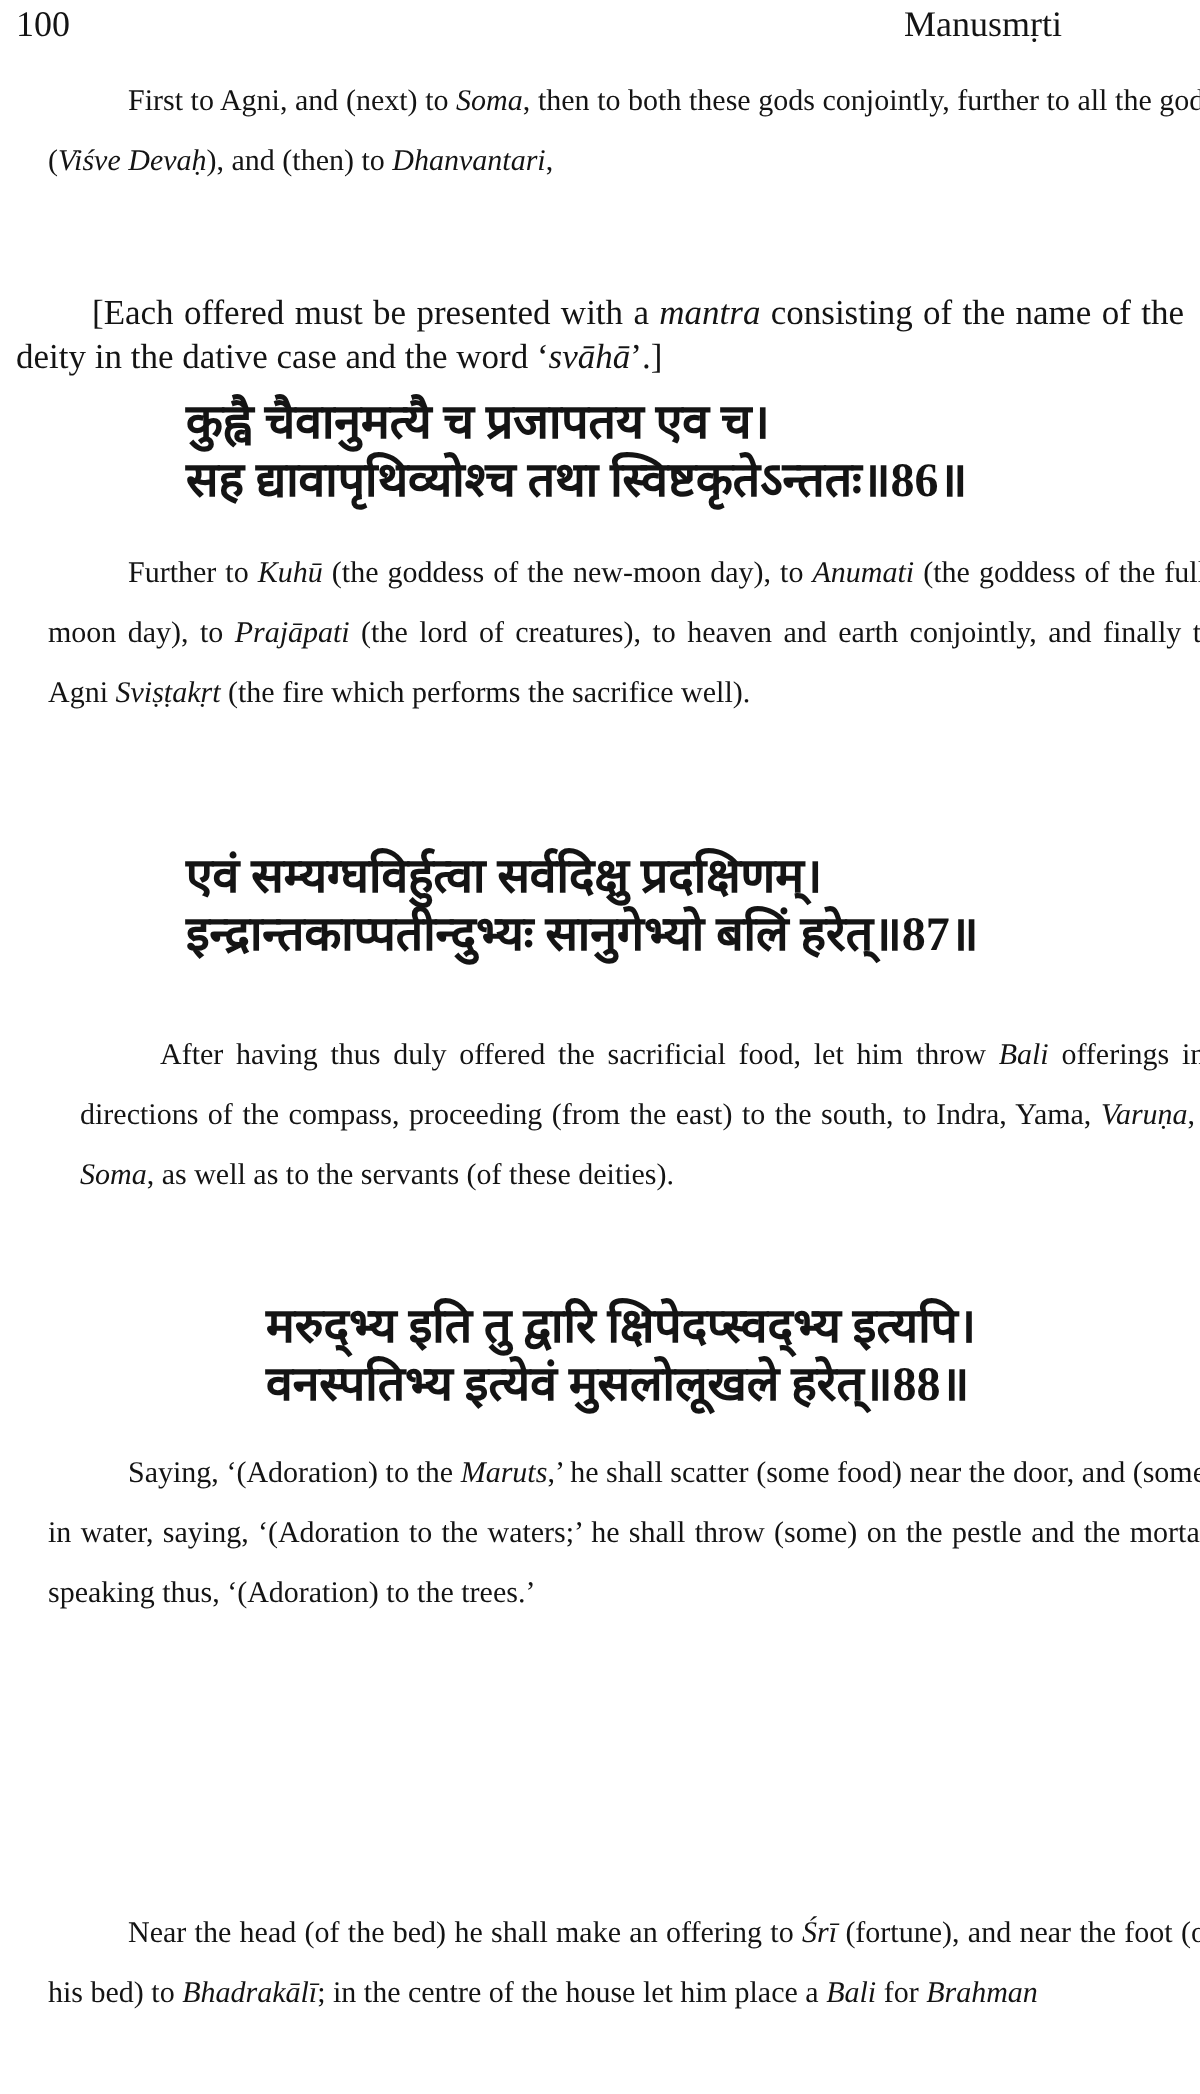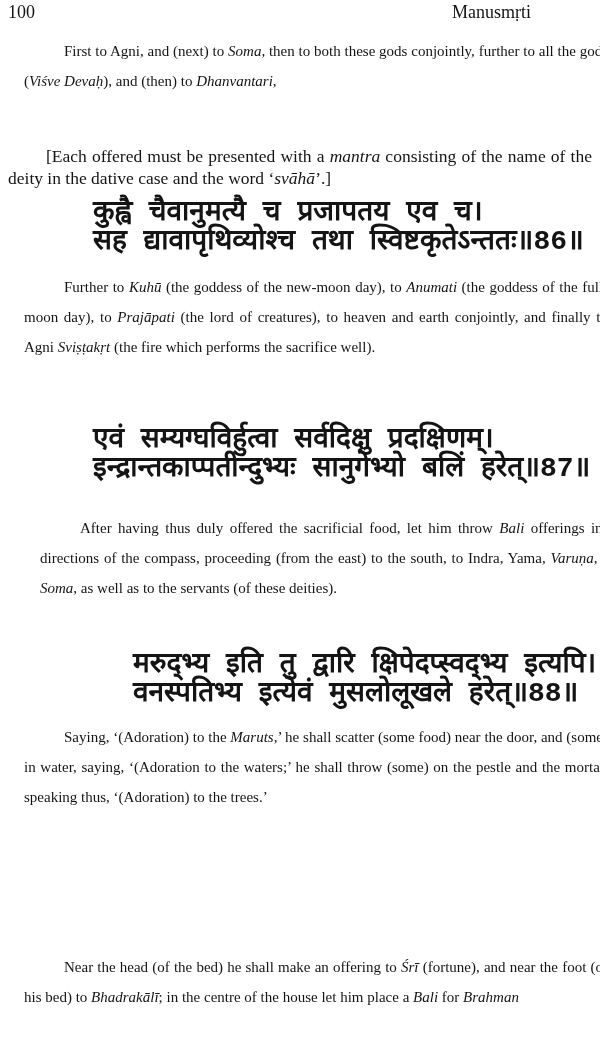--- a/index.html
+++ b/index.html
@@ -5,21 +5,21 @@
   html, body { margin: 0; padding: 0; background: #ffffff; }
   body { width: 600px; height: 1047px; overflow: hidden; position: relative; color: #141414; }
   .page { position: absolute; left: 0; top: 0; width: 539px; height: 1047px; font-family: "Liberation Serif", "DejaVu Serif", serif; }
   .header { position: absolute; top: 2px; left: 8px; right: 8px; height: 24px; font-size: 18px; }
   .page-num { position: absolute; left: 0; top: 0; }
   .running-title { position: absolute; right: 0; top: 0; }
   .para { position: absolute; left: 24px; width: 584px; font-size: 15px; line-height: 30px; text-align: justify; }
   .para .indent { display: inline-block; width: 40px; }
   .note { position: absolute; left: 8px; width: 584px; font-size: 17.5px; line-height: 22px; text-align: justify; }
   .note .indent { display: inline-block; width: 38px; }
-  .verse { position: absolute; left: 93px; font-family: Liberation Mono, monospace; font-weight: bold; font-size: 28px; line-height: 29px; white-space: nowrap; }
+  .verse { position: absolute; left: 93px; font-family: Liberation Serif, serif; font-weight: bold; font-size: 24px; line-height: 29px; white-space: nowrap; }
   i { font-style: italic; }
 </style>
 </head>
 <body>
 
 <div class="page">
 
   <div class="header">
     <span class="page-num">100</span>
     <span class="running-title">Manusmṛti</span>

